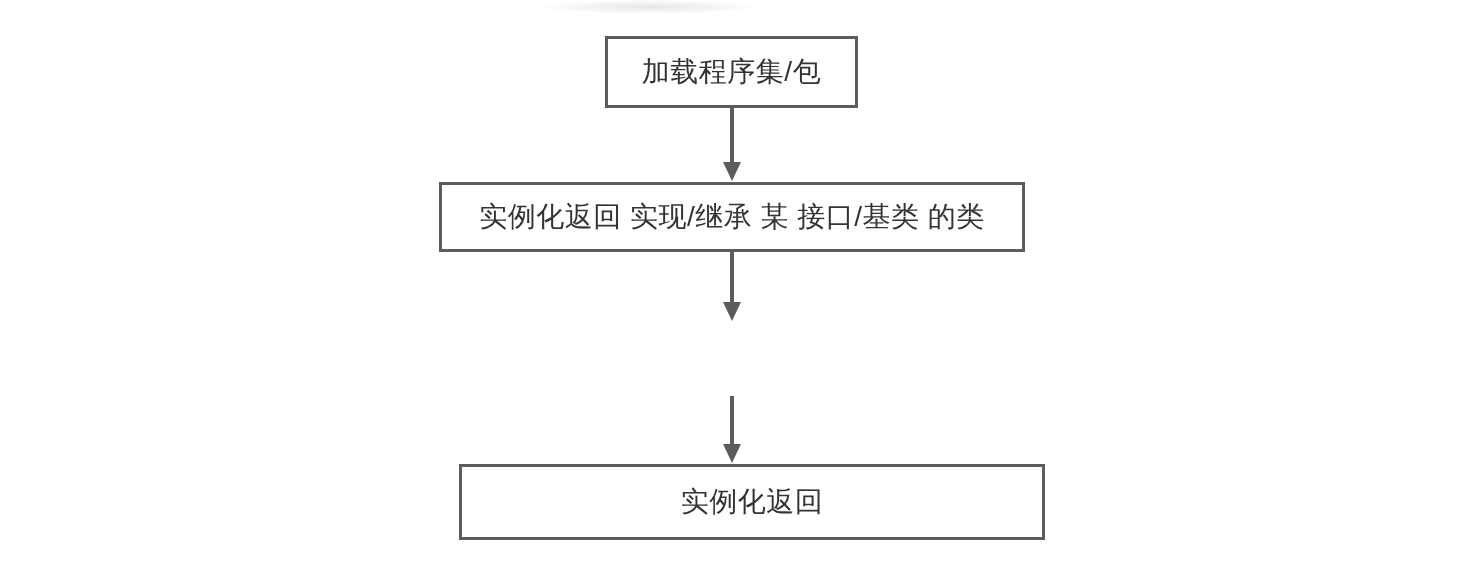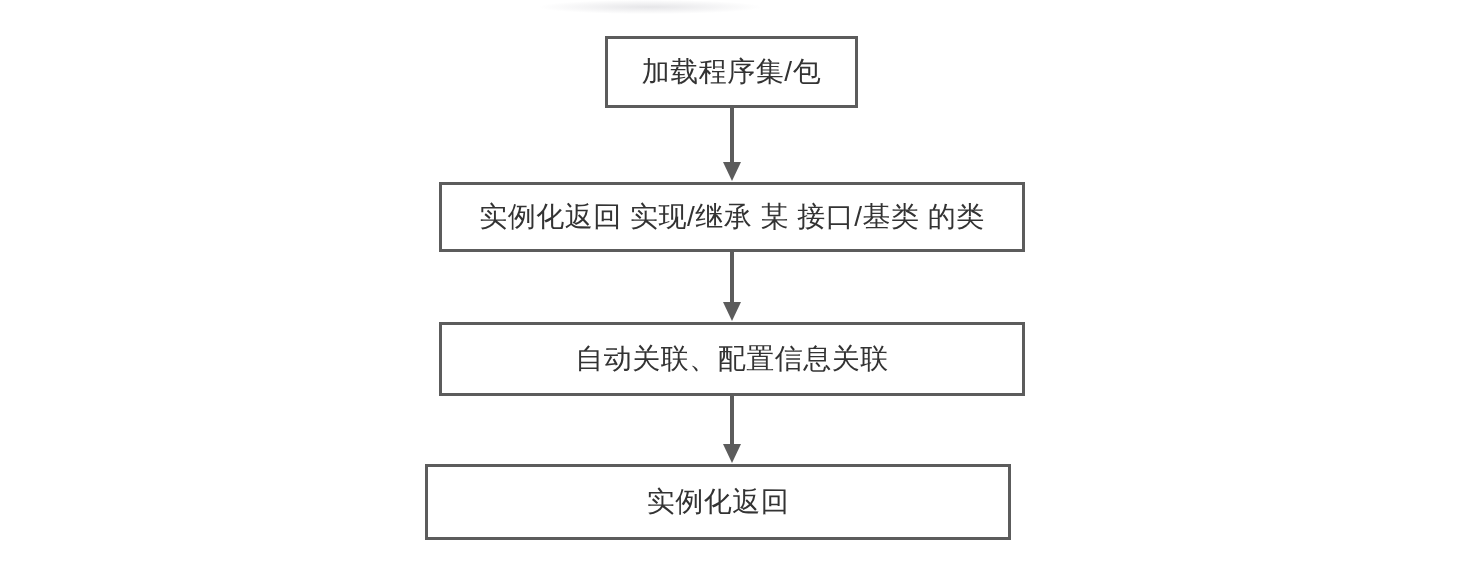--- a/index.html
+++ b/index.html
@@ -80,28 +80,25 @@
     <span class="node-label">实例化返回 实现/继承 某 接口/基类 的类</span>
   </div>
 
   <div class="connector" style="left:720px; top:252px; height:70px;">
     <svg width="24" height="70" viewBox="0 0 24 70" aria-hidden="true">
       <line x1="12" y1="0" x2="12" y2="54" stroke="#5c5c5c" stroke-width="4"></line>
       <polygon points="12,69 3,50 21,50" fill="#5c5c5c"></polygon>
     </svg>
   </div>
 
-  <div class="node" style="left:439px; top:322px; width:586px; height:74px;">
-    <span class="node-label">自动关联、配置信息关联</span>
-  </div>
 
   <div class="connector" style="left:720px; top:396px; height:68px;">
     <svg width="24" height="68" viewBox="0 0 24 68" aria-hidden="true">
       <line x1="12" y1="0" x2="12" y2="52" stroke="#5c5c5c" stroke-width="4"></line>
       <polygon points="12,67 3,48 21,48" fill="#5c5c5c"></polygon>
     </svg>
   </div>
 
-  <div class="node" style="left:425px; top:464px; width:586px; height:76px;">
+  <div class="node" style="left:459px; top:464px; width:586px; height:76px;">
     <span class="node-label">实例化返回</span>
   </div>
 
 </div>
 
 </body></html>

